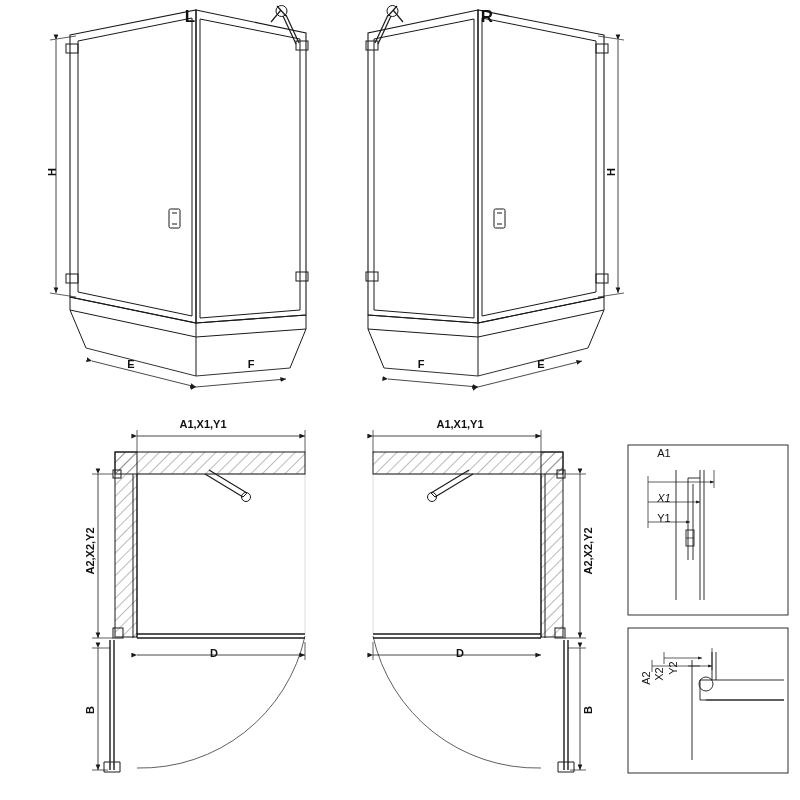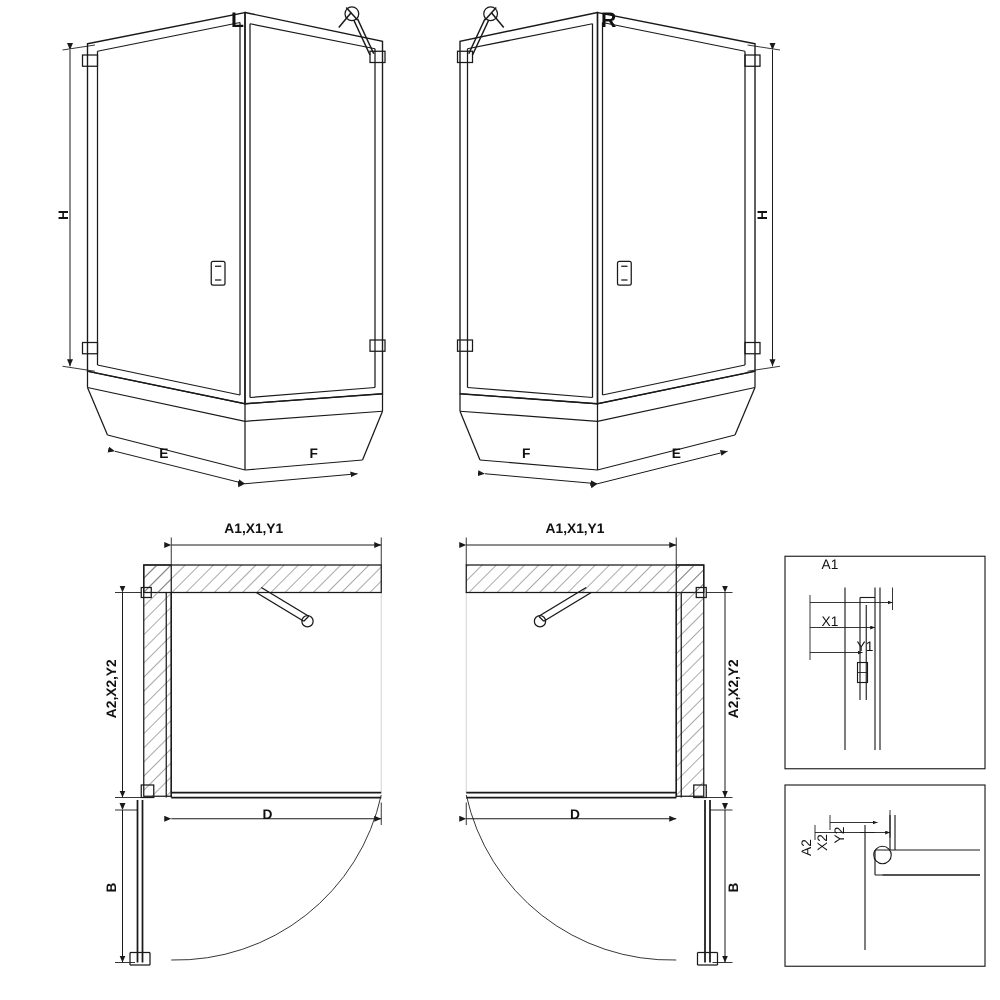--- a/index.html
+++ b/index.html
@@ -310,18 +310,18 @@
 <div class="lbl bold rot90" style="left:90px; top:551px;">A2,X2,Y2</div>
 <div class="lbl bold rot90" style="left:588px; top:551px;">A2,X2,Y2</div>
 
 <div class="lbl bold center" style="left:214px; top:653px;">D</div>
 <div class="lbl bold center" style="left:460px; top:653px;">D</div>
 
 <div class="lbl bold rot90" style="left:90px; top:710px;">B</div>
 <div class="lbl bold rot90" style="left:588px; top:710px;">B</div>
 
 <div class="lbl center" style="left:664px; top:453px;">A1</div>
-<div class="lbl center" style="left:664px; top:498px;">X1</div>
-<div class="lbl center" style="left:692px; top:518px;">Y1</div>
+<div class="lbl center" style="left:664px; top:498px;font-style:italic;">X1</div>
+<div class="lbl center" style="left:664px; top:518px;">Y1</div>
 
 <div class="lbl rot90" style="left:646px; top:678px;">A2</div>
 <div class="lbl rot90" style="left:659px; top:674px;">X2</div>
 <div class="lbl rot90" style="left:673px; top:668px;">Y2</div>
 
 </body></html>

